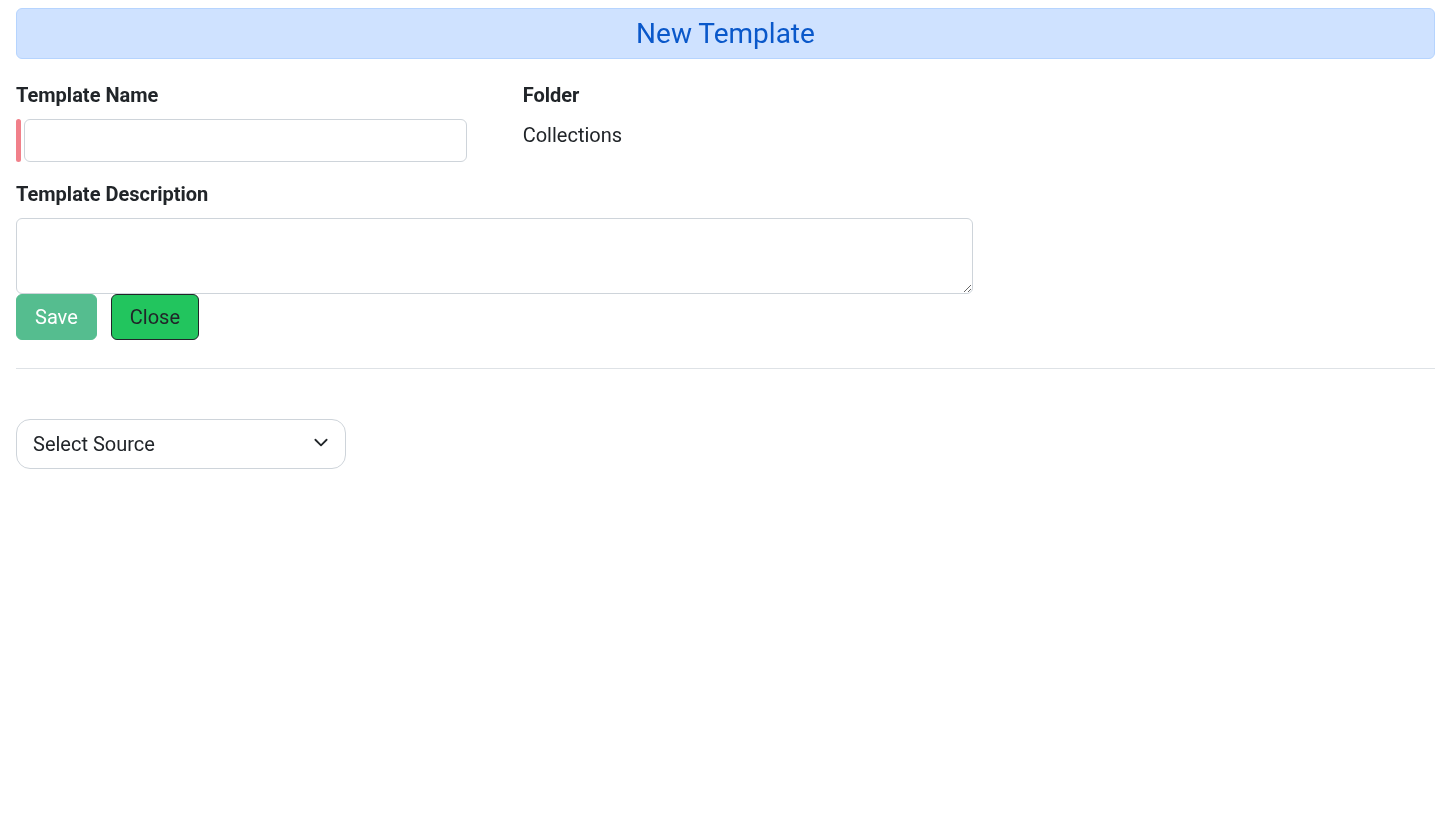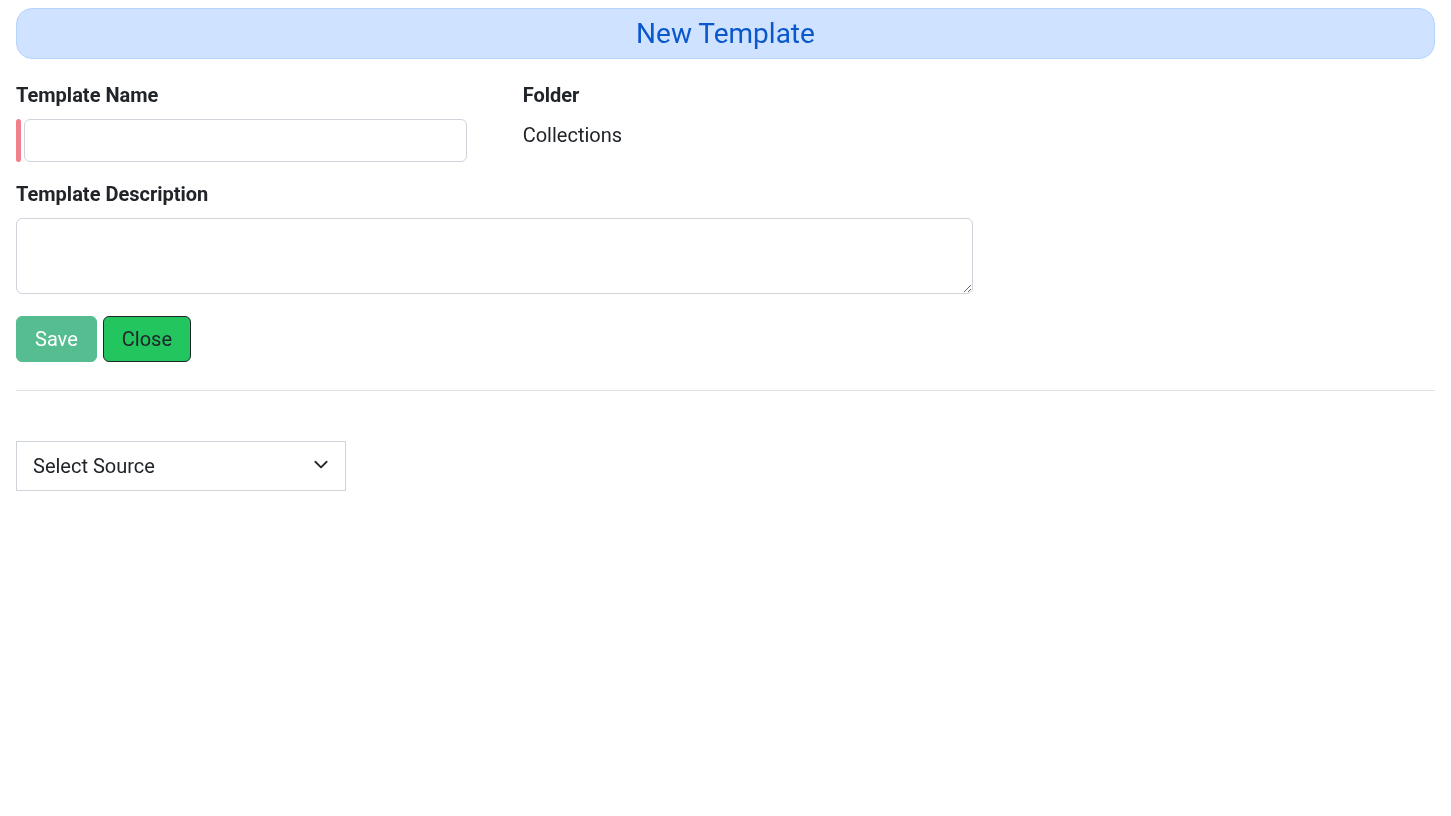--- a/index.html
+++ b/index.html
@@ -10,36 +10,35 @@
     body {
       font-family: -apple-system, BlinkMacSystemFont, "Segoe UI", Roboto, "Helvetica Neue", Arial, sans-serif;
       font-size: 16px;
       color: #212529;
       background: #fff;
       padding: 8px 16px;
     }
     .header-banner {
       background-color: #cfe2ff;
       border: 1px solid #b6d4fe;
-      border-radius: 16px;
+      border-radius: 6px;
       padding: 8px 16px;
       text-align: center;
       margin-bottom: 24px;
     }
     .header-title {
       color: #0a58ca;
       font-size: 28px;
       font-weight: 400;
     }
     .form-grid {
       display: grid;
       grid-template-columns: 1fr 1fr 0.9fr;
       column-gap: 56px;
       row-gap: 20px;
-      margin-bottom: 22px;
     }
     .form-group {
       display: flex;
       flex-direction: column;
     }
     .span-2 {
       grid-column: 1 / span 2;
     }
     .form-label {
       font-weight: 700;
@@ -73,21 +72,21 @@
       color: #212529;
       font-weight: 400;
       margin-top: 4px;
     }
     textarea.form-control {
       min-height: 76px;
       resize: both;
     }
     .button-row {
       display: flex;
-      gap: 6px;
+      gap: 14px;
       margin-bottom: 28px;
     }
     .btn {
       font-size: 20px;
       padding: 8px 18px;
       border-radius: 6px;
       cursor: pointer;
       font-family: inherit;
       line-height: 1.4;
     }
@@ -108,21 +107,21 @@
     }
     .dropdown {
       position: relative;
       display: inline-block;
       width: 330px;
     }
     .dropdown-toggle {
       width: 100%;
       background: #fff;
       border: 1px solid #ced4da;
-      border-radius: 0;
+      border-radius: 14px;
       padding: 12px 44px 12px 16px;
       font-size: 20px;
       text-align: left;
       cursor: pointer;
       color: #212529;
       font-family: inherit;
       display: flex;
       align-items: center;
       justify-content: space-between;
     }

